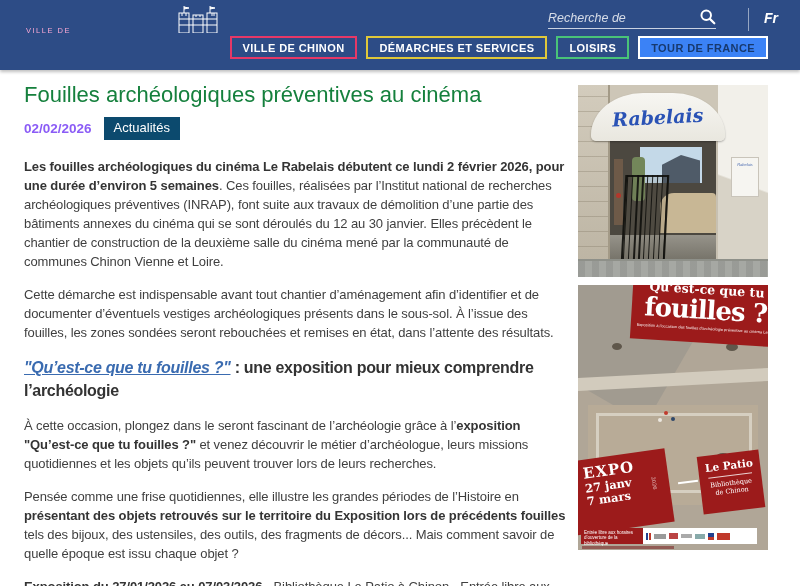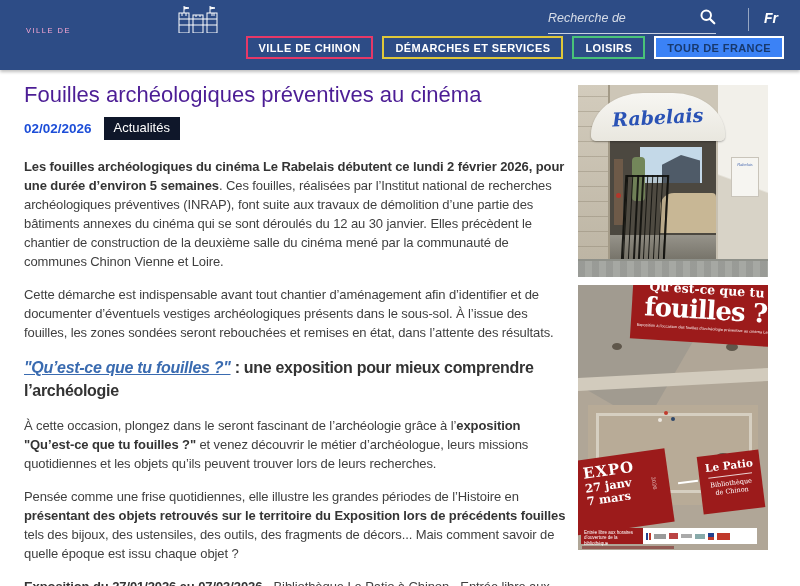--- a/index.html
+++ b/index.html
@@ -14,48 +14,48 @@
     position:absolute;left:0;top:0;width:800px;height:70px;
     background:#2d4c86;box-shadow:0 2px 3px rgba(0,0,0,.25);
   }
   .logo{position:absolute;left:26px;top:4px;width:240px;height:62px;cursor:pointer;}
   .castle{position:absolute;left:150px;top:1px;}
   .logo-text{position:absolute;left:0;top:22px;display:flex;align-items:baseline;color:#f9a8d4;}
   .logo-ville{font-size:7.5px;letter-spacing:1.5px;margin-right:7px;font-weight:400;}
   .logo-chinon{font-size:30px;font-weight:300;letter-spacing:7px;line-height:1;}
   .search{
     position:absolute;left:548px;top:8px;width:168px;display:flex;align-items:center;
-    border-bottom:1px solid rgba(255,255,255,.75);padding-bottom:5px;
+    border-bottom:1px solid rgba(255,255,255,.75);
   }
   .search input{
     flex:1;background:transparent;border:none;outline:none;
     color:#fff;font-style:italic;font-size:12.5px;font-family:"Liberation Sans",sans-serif;
     padding:0;min-width:0;
   }
   .search input::placeholder{color:rgba(255,255,255,.8);}
   .search-btn{background:none;border:none;padding:0;margin-left:6px;cursor:pointer;display:flex;}
   .hdr-divider{position:absolute;left:748px;top:8px;width:1px;height:23px;background:rgba(255,255,255,.5);}
   .lang{position:absolute;left:764px;top:10px;color:#fff;font-size:14px;font-style:italic;font-weight:700;cursor:pointer;}
-  .nav{position:absolute;right:16px;top:36px;display:flex;gap:9px;}
+  .nav{position:absolute;right:32px;top:36px;display:flex;gap:9px;}
   .navbtn{
     height:23px;padding:0 11px;display:flex;align-items:center;
     background:transparent;color:#fff;
     font-family:"Liberation Sans",sans-serif;font-size:11px;font-weight:700;letter-spacing:.4px;
     border:2px solid #fff;cursor:pointer;white-space:nowrap;
   }
   .navbtn.b1{border-color:#e63867;}
   .navbtn.b2{border-color:#e0c83a;}
   .navbtn.b3{border-color:#49c378;}
   .navbtn.b4{background:#3b82f6;color:#17396e;border-color:#ffffff;}
   
   .content{position:absolute;left:24px;top:82px;width:548px;}
-  h1{font-size:22px;font-weight:400;color:#4c1d95;margin:0 0 9px;line-height:1.2;}
+  h1{font-size:22px;font-weight:400;color:#15803d;margin:0 0 9px;line-height:1.2;}
   .meta{display:flex;align-items:center;gap:12px;margin-bottom:17px;}
-  .date{font-weight:700;font-size:13.5px;color:#1d4ed8;}
-  .badge{background:#0f172a;color:#ffffff;font-size:13px;padding:3px 10px;line-height:1.3;}
+  .date{font-weight:700;font-size:13.5px;color:#8b5cf6;}
+  .badge{background:#0c4a6e;color:#ffffff;font-size:13px;padding:3px 10px;line-height:1.3;}
   .content p{font-size:13px;line-height:19px;letter-spacing:-.1px;margin:0 0 14px;color:#3f3f3f;}
   .content strong{color:#343434;}
   h2{font-size:16px;font-weight:700;color:#333;margin:3px 0 13px;line-height:1.45;letter-spacing:-.3px;}
   a.h2link{color:#3a6bb0;font-style:italic;text-decoration:underline;cursor:pointer;}
   
   .photo{position:absolute;left:578px;top:85px;width:190px;height:192px;overflow:hidden;background:#c7c0b1;}
   .photo div{position:absolute;}
   .fz-leftwall{left:0;top:0;width:30px;height:176px;
     background:repeating-linear-gradient(0deg,transparent 0 14px,rgba(120,110,90,.3) 14px 15px),linear-gradient(180deg,#d3ccbd,#bdb5a4);
     border-right:2px solid #a39a87;}

